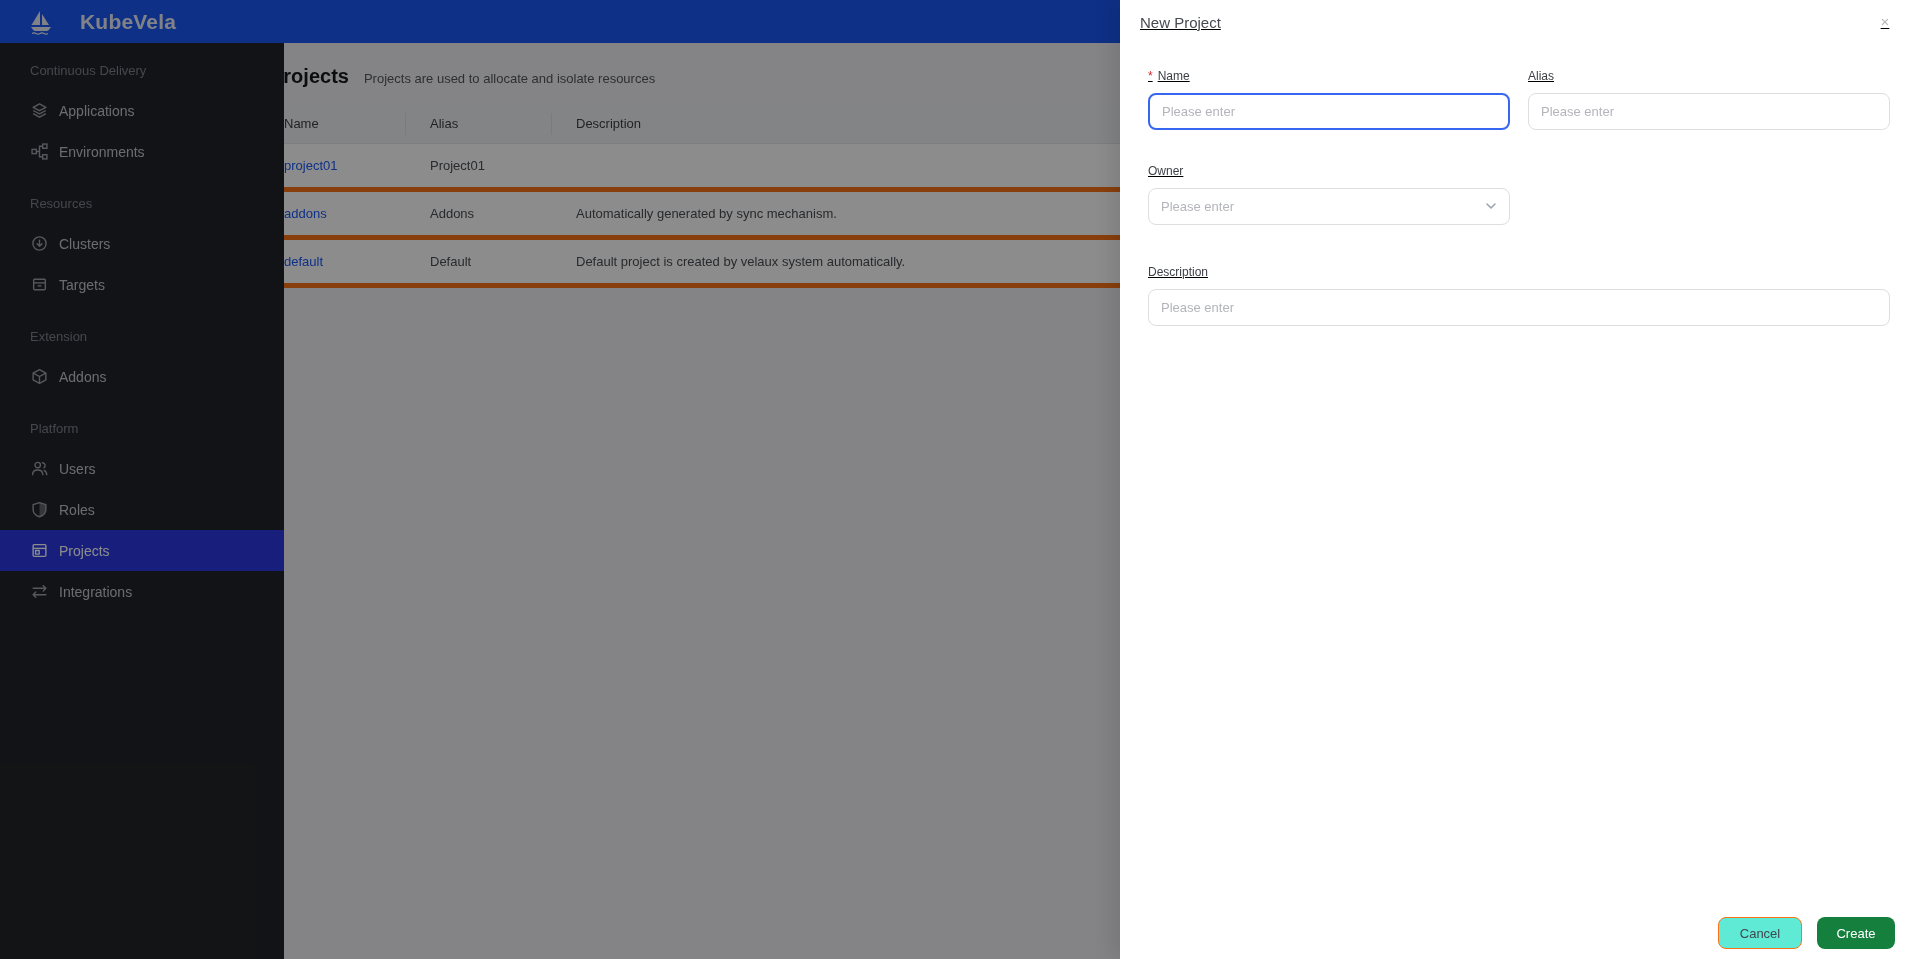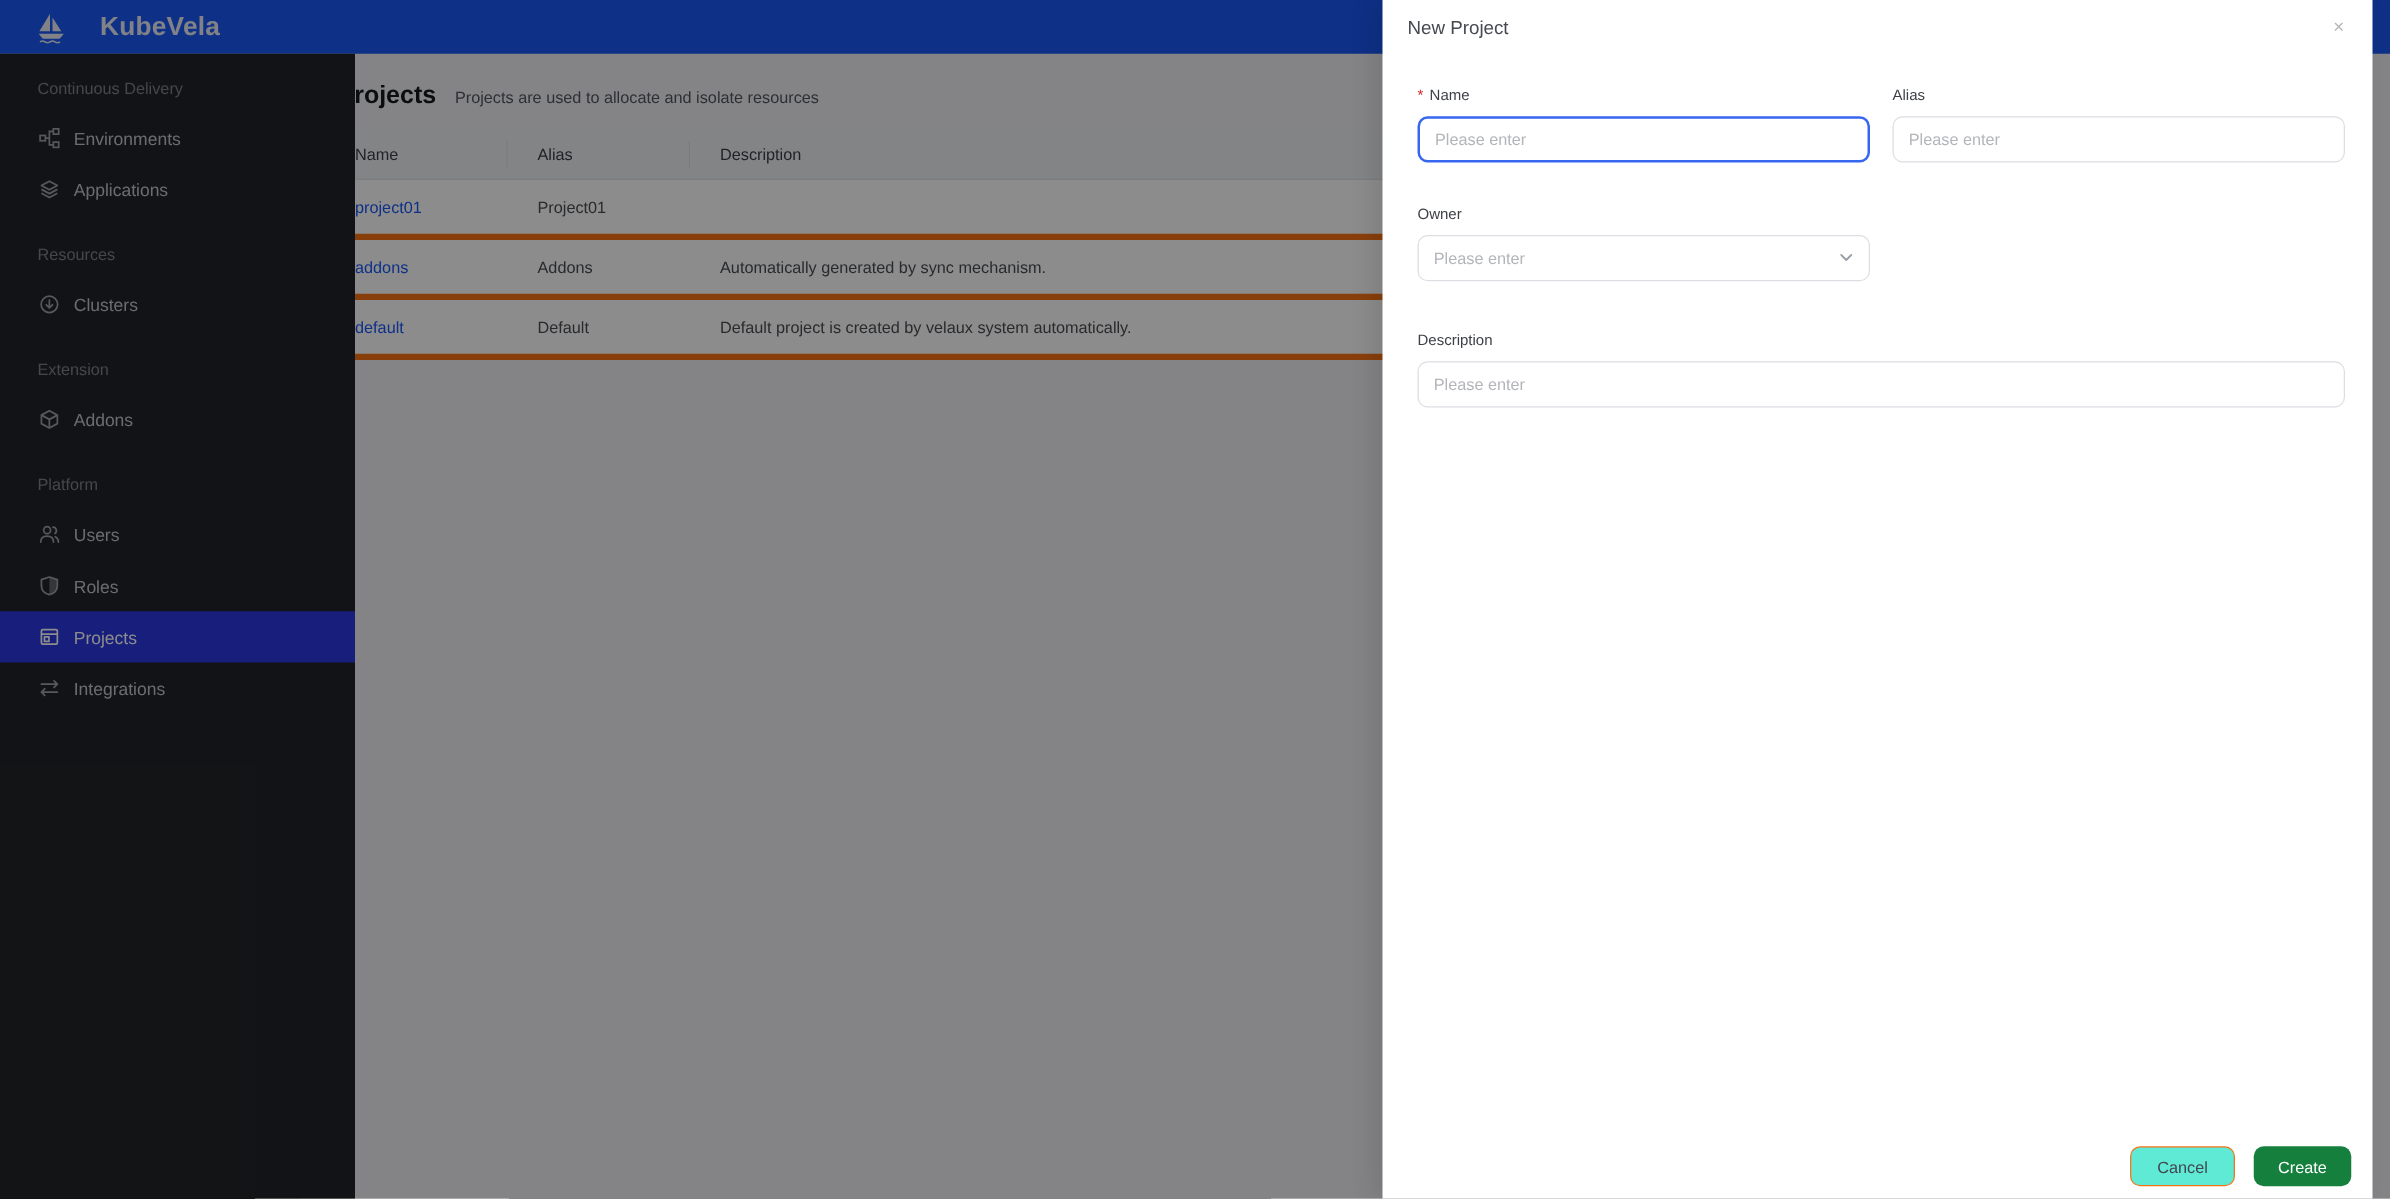--- a/index.html
+++ b/index.html
@@ -34,21 +34,21 @@
   .col-alias { width:146px; padding-left:24px; flex:none; }
   .col-desc { flex:1; padding-left:24px; }
   .thead .col-name, .thead .col-alias { border-right:1px solid #dfe1e6; height:22px; line-height:22px; }
   .thead .col-desc { height:22px; line-height:22px; }
   .row-link { color:#1b58f4; cursor:pointer; text-decoration:none; }
 
   
   .overlay { position:absolute; inset:0; background:rgba(0,0,0,0.45); z-index:10; }
 
   
-  .drawer { position:absolute; top:0; right:14px; width:792px; height:959px; background:#ffffff; z-index:20; box-shadow:-8px 0 18px rgba(0,0,0,.10); }
+  .drawer { position:absolute; top:0; right:0; width:792px; height:959px; background:#ffffff; z-index:20; box-shadow:-8px 0 18px rgba(0,0,0,.10);text-decoration:underline; }
   .drawer-header { display:flex; justify-content:space-between; align-items:center; padding:13px 16px 12px 20px; }
   .drawer-title { font-size:15px; color:#46494f; }
   .drawer-close { font-size:15px; color:#b4b6ba; cursor:pointer; width:22px; text-align:center; line-height:18px; }
   .drawer-body { padding:4px 22px 0 28px; }
   .form-grid { display:grid; grid-template-columns:362px 362px; column-gap:18px; }
   .flabel { font-size:12px; color:#3c3f45; margin:22px 0 10px 0; display:block; }
   .req { color:#cf2a2a; margin-right:5px; }
   .tin { width:100%; height:37px; border:1px solid #dcdee2; border-radius:8px; padding:0 12px; font-size:13px; color:#333; outline:none; background:#fff; font-family:"Liberation Sans",sans-serif; }
   .tin::placeholder { color:#b3b5ba; }
   .tin.focused { border:2px solid #3767f1; }
@@ -80,53 +80,63 @@
     <span class="logo-text">KubeVela</span>
   </div>
 </div>
 
 <div class="sidebar">
 
   <div class="section-label first">Continuous Delivery</div>
 
   <div class="nav-item">
     <span class="nav-icon">
+      <svg viewBox="0 0 16 16" fill="none" stroke="currentColor" stroke-width="1.3" stroke-linejoin="round">
+        <path d="M8 1.8 L14 5 L8 8.2 L2 5 Z"></path>
+          <path d="M2 8 L8 11.2 L14 8"></path>
+          <path d="M2 11 L8 14.2 L14 11"></path>
+      </svg>
+    </span>
+    <span class="nav-label">Applications</span>
+  </div>
+
+  <div class="nav-item">
+    <span class="nav-icon">
       <svg viewBox="0 0 16 16" fill="none" stroke="currentColor" stroke-width="1.3">
         <rect x="1" y="6" width="4" height="4"></rect>
           <rect x="11" y="1" width="4" height="4"></rect>
           <rect x="11" y="11" width="4" height="4"></rect>
         <path d="M5 8 H8 M8 8 V3 H11 M8 8 V13 H11"></path>
       </svg>
     </span>
     <span class="nav-label">Environments</span>
   </div>
 
-  <div class="nav-item">
-    <span class="nav-icon">
-      <svg viewBox="0 0 16 16" fill="none" stroke="currentColor" stroke-width="1.3" stroke-linejoin="round">
-        <path d="M8 1.8 L14 5 L8 8.2 L2 5 Z"></path>
-          <path d="M2 8 L8 11.2 L14 8"></path>
-          <path d="M2 11 L8 14.2 L14 11"></path>
-      </svg>
-    </span>
-    <span class="nav-label">Applications</span>
-  </div>
-
   <div class="section-label">Resources</div>
 
   <div class="nav-item">
     <span class="nav-icon">
       <svg viewBox="0 0 16 16" fill="none" stroke="currentColor" stroke-width="1.3" stroke-linecap="round" stroke-linejoin="round">
         <circle cx="8" cy="8" r="6.2"></circle>
           <path d="M8 4.8 V10.4 M5.7 8.3 L8 10.6 L10.3 8.3"></path>
       </svg>
     </span>
     <span class="nav-label">Clusters</span>
   </div>
 
+  <div class="nav-item">
+    <span class="nav-icon">
+      <svg viewBox="0 0 16 16" fill="none" stroke="currentColor" stroke-width="1.3" stroke-linejoin="round">
+        <rect x="2.5" y="3" width="11" height="10" rx="1"></rect>
+          <path d="M2.5 6.5 H13.5"></path>
+          <path d="M6.3 9.3 H9.7"></path>
+      </svg>
+    </span>
+    <span class="nav-label">Targets</span>
+  </div>
 
   <div class="section-label">Extension</div>
 
   <div class="nav-item">
     <span class="nav-icon">
       <svg viewBox="0 0 16 16" fill="none" stroke="currentColor" stroke-width="1.3" stroke-linejoin="round">
         <path d="M8 1.5 L14 4.8 V11.2 L8 14.5 L2 11.2 V4.8 Z"></path>
           <path d="M2 4.8 L8 8 L14 4.8"></path>
           <path d="M8 8 V14.5"></path>
       </svg>

